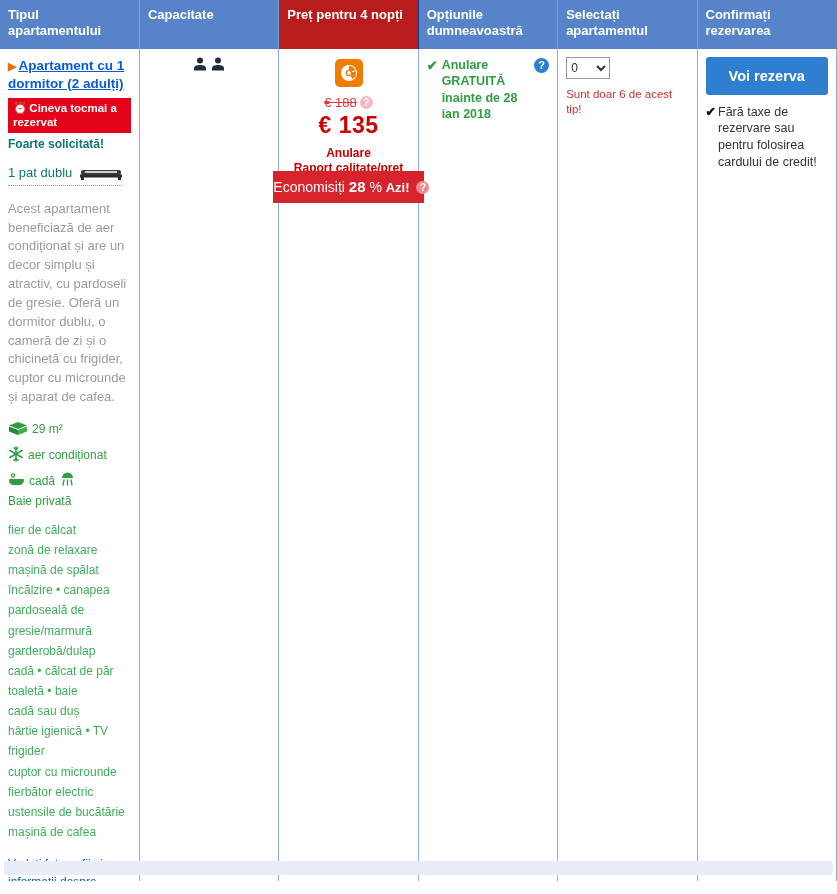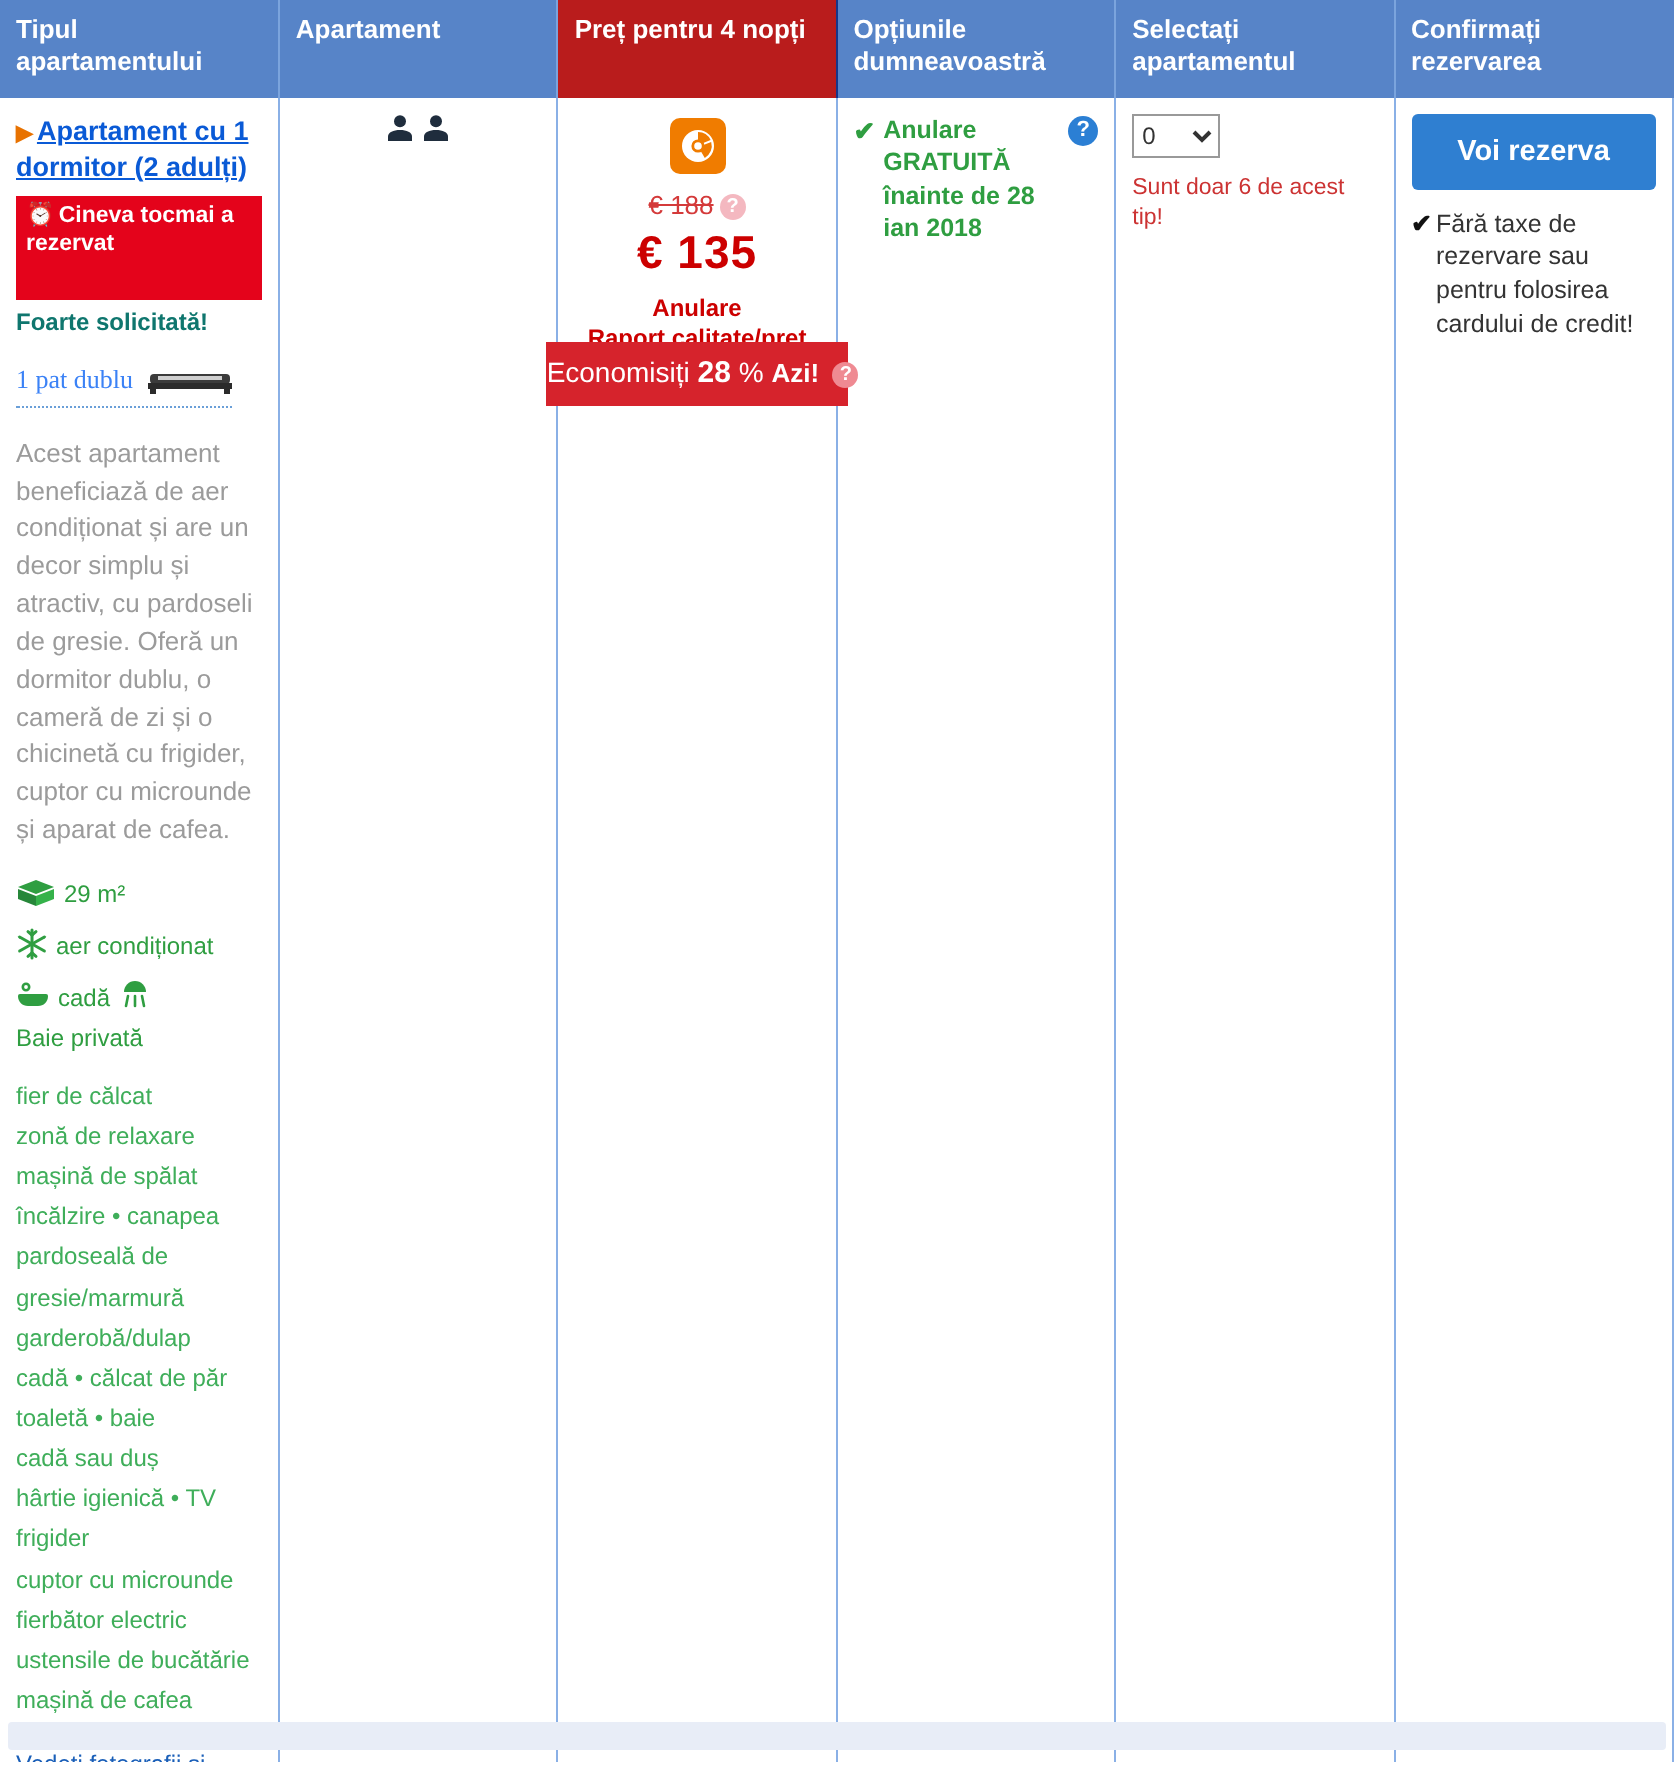--- a/index.html
+++ b/index.html
@@ -60,31 +60,31 @@
     text-decoration: underline; line-height: 1.35;
     display: block; cursor: pointer;
   }
   .room-title .caret {
     color: #e87200; font-size: 11px; text-decoration: none;
     display: inline-block; margin-right: 2px;
   }
   .booked-badge {
     display: block; background: #e4031b; color: #fff;
     font-size: 11.5px; font-weight: bold; line-height: 1.25;
-    padding: 3px 5px 20px 5px; margin-top: 5px;
+    padding: 3px 5px 3px 5px; margin-top: 5px;
   }
   .booked-badge .clock { margin-right: 2px; }
   .demand-note {
     color: #0f766e; font-size: 12px; font-weight: bold;
     margin-top: 4px; display: block;
   }
   .bed-line {
-    margin-top: 14px; font-size: 13px; color: #3b82f6;
+    margin-top: 14px; font-size: 13px; color: #0f766e;
     border-bottom: 1px dotted #6a9fd8; display: inline-block;
-    padding-bottom: 2px; cursor: pointer; font-family: Liberation Serif, serif;
+    padding-bottom: 2px; cursor: pointer;
   }
   .bed-icon { display: inline-block; vertical-align: -3px; margin-left: 4px; }
   .room-desc {
     color: #9b9b9b; font-size: 13px; line-height: 1.45;
     margin-top: 14px; display: block;
   }
   .feat-main { margin-top: 14px; }
   .feat-main .feat-row {
     color: #2f9e41; font-size: 12px; line-height: 1.1;
     margin-bottom: 7px; display: flex; align-items: center; gap: 4px;
@@ -186,21 +186,21 @@
 </style>
 </head>
 <body>
 
 <div class="page">
 
   <table class="room-table">
     <thead>
       <tr>
         <th>Tipul apartamentului</th>
-        <th>Apartament</th>
+        <th>Capacitate</th>
         <th class="price-head">Preț pentru 4 nopți</th>
         <th>Opțiunile dumneavoastră</th>
         <th>Selectați apartamentul</th>
         <th>Confirmați rezervarea</th>
       </tr>
     </thead>
     <tbody>
       <tr>
 
         <td class="col-type">

